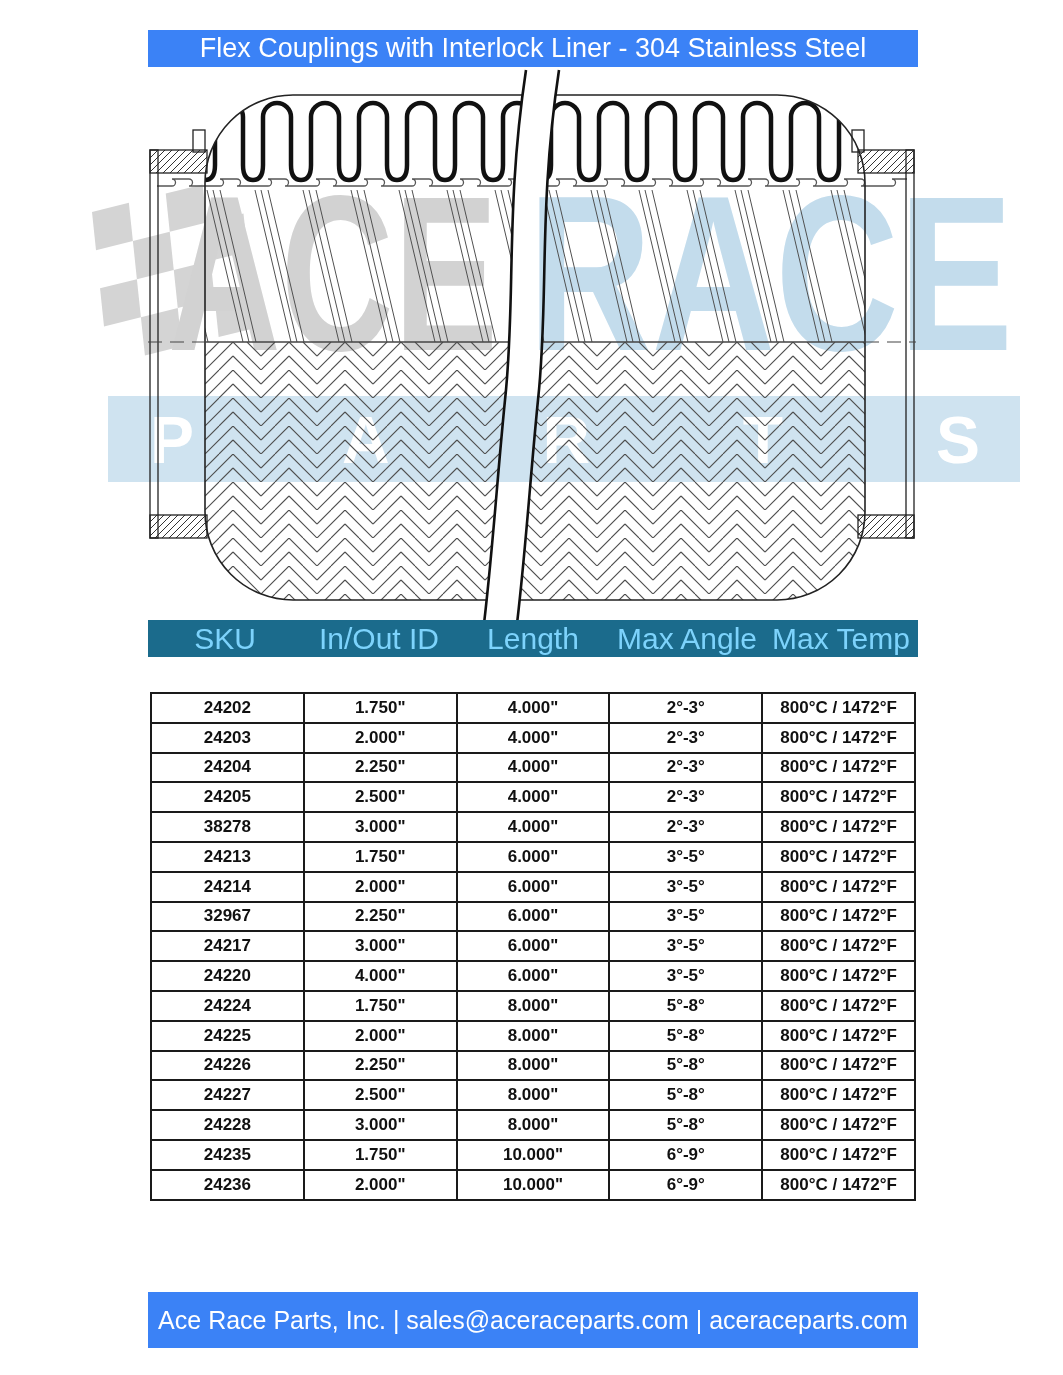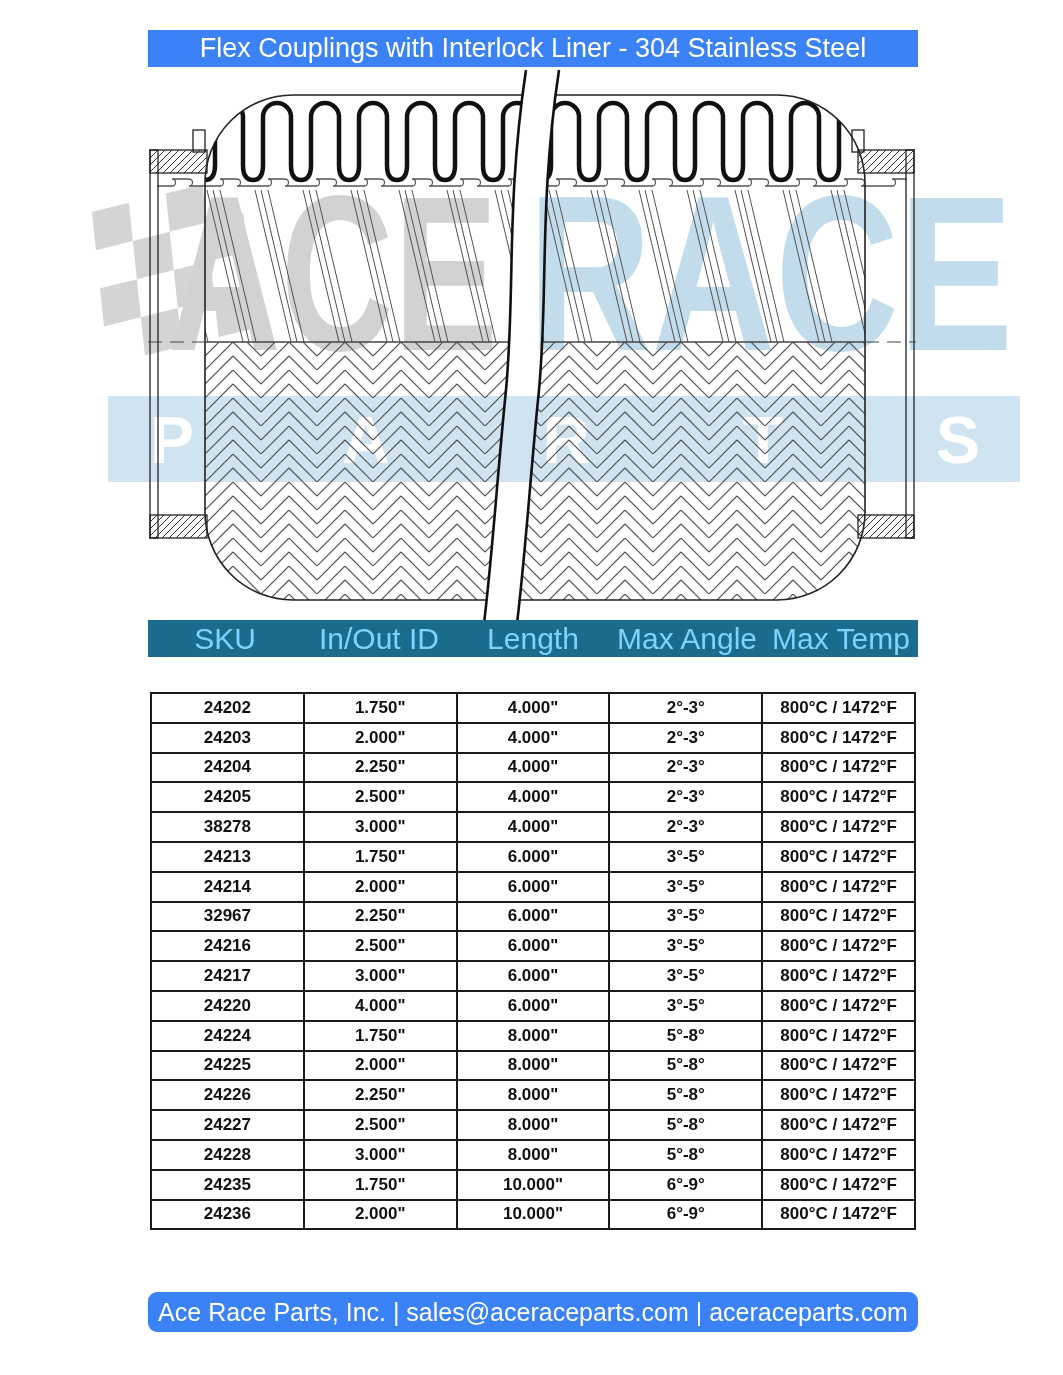--- a/index.html
+++ b/index.html
@@ -5,21 +5,21 @@
   html,body{margin:0;padding:0;background:#ffffff;}
   .page{
     position:relative;width:1063px;height:1375px;background:#ffffff;
     font-family:"Liberation Sans", sans-serif;overflow:hidden;
   }
   .bar{
     position:absolute;left:148px;width:770px;background:#3b82f6;color:#ffffff;
     display:flex;align-items:center;justify-content:center;
   }
   .title-bar{top:30px;height:37px;font-size:27px;}
-  .footer-bar{top:1292px;height:40px;font-size:25px;border-radius:9px;}
+  .footer-bar{top:1292px;height:56px;font-size:25px;}
   .diagram{position:absolute;left:0;top:0;width:1063px;height:645px;}
   .table-header{
     position:absolute;left:148px;top:620px;width:770px;height:37px;
     background:#1b6b8c;color:#7dd3fc;display:flex;font-size:30px;text-align:center;
   }
   .table-header .hcell{
     width:20%;display:flex;align-items:center;justify-content:center;
   }
   table.spec{
     position:absolute;left:150px;top:660px;width:766px;
@@ -198,27 +198,20 @@
         </tr>
 
         <tr>
           <td>32967</td>
           <td>2.250"</td>
           <td>6.000"</td>
           <td>3°-5°</td>
           <td>800°C / 1472°F</td>
         </tr>
 
-        <tr>
-          <td>24216</td>
-          <td>2.500"</td>
-          <td>6.000"</td>
-          <td>3°-5°</td>
-          <td>800°C / 1472°F</td>
-        </tr>
 
         <tr>
           <td>24217</td>
           <td>3.000"</td>
           <td>6.000"</td>
           <td>3°-5°</td>
           <td>800°C / 1472°F</td>
         </tr>
 
 

